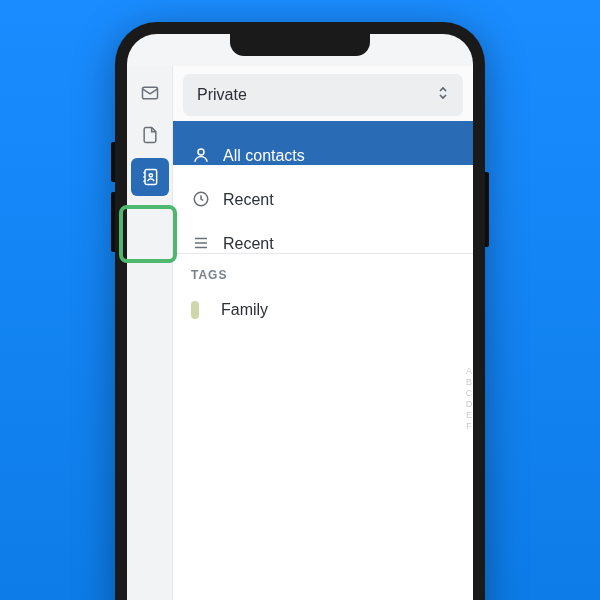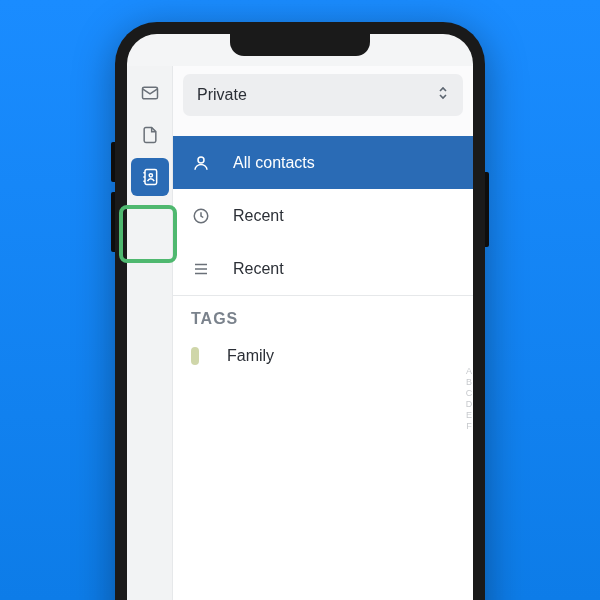--- a/index.html
+++ b/index.html
@@ -105,73 +105,73 @@
       color: #fff;
     }
     .rail-item svg { width: 20px; height: 20px; }
     .panel {
       flex: 1;
       display: flex;
       flex-direction: column;
       background: #fff;
     }
     .select-row {
-      padding: 8px 10px 20px 10px;
+      padding: 8px 10px 5px 10px;
       background: #fbfbfc;
     }
     .select {
       background: #edeef0;
       border-radius: 7px;
       height: 42px;
       display: flex;
       align-items: center;
       justify-content: space-between;
       padding: 0 14px;
       color: #2b2f36;
       font-size: 16px;
       cursor: pointer;
     }
     .select .chev { color: #5c6570; }
     .section {
       display: flex;
       flex-direction: column;
     }
     .item {
-      height: 53px;
-      display: flex;
-      align-items: center;
+      height: 44px;
+      display: flex;
+      align-items: flex-end;
       padding: 0 18px;
-      gap: 22px;
+      gap: 12px;
       font-size: 16px;
       color: #2b2f36;
       cursor: pointer;
     }
     .item.selected {
       background: #2a6bb5;
       color: #fff;
     }
     .item .ico { width: 20px; height: 20px; display:flex; align-items:center; justify-content:center; flex-shrink: 0; color: #6a7078;}
     .item.selected .ico { color: #fff; }
     .item .ico svg { width: 18px; height: 18px; }
     .divider {
       border-top: 1px solid #e6e8ea;
     }
     .tags-header {
       padding: 14px 18px 8px 18px;
-      font-size: 16px;
+      font-size: 12px;
       letter-spacing: 1px;
       color: #7a828c;
       font-weight: 600;
     }
     .tag-item {
       height: 40px;
       display: flex;
       align-items: center;
       padding: 0 18px;
-      gap: 28px;
+      gap: 22px;
       font-size: 16px;
       color: #2b2f36;
       cursor: pointer;
     }
     .tag-pill {
       width: 8px;
       height: 18px;
       border-radius: 4px;
       flex-shrink: 0;
     }

